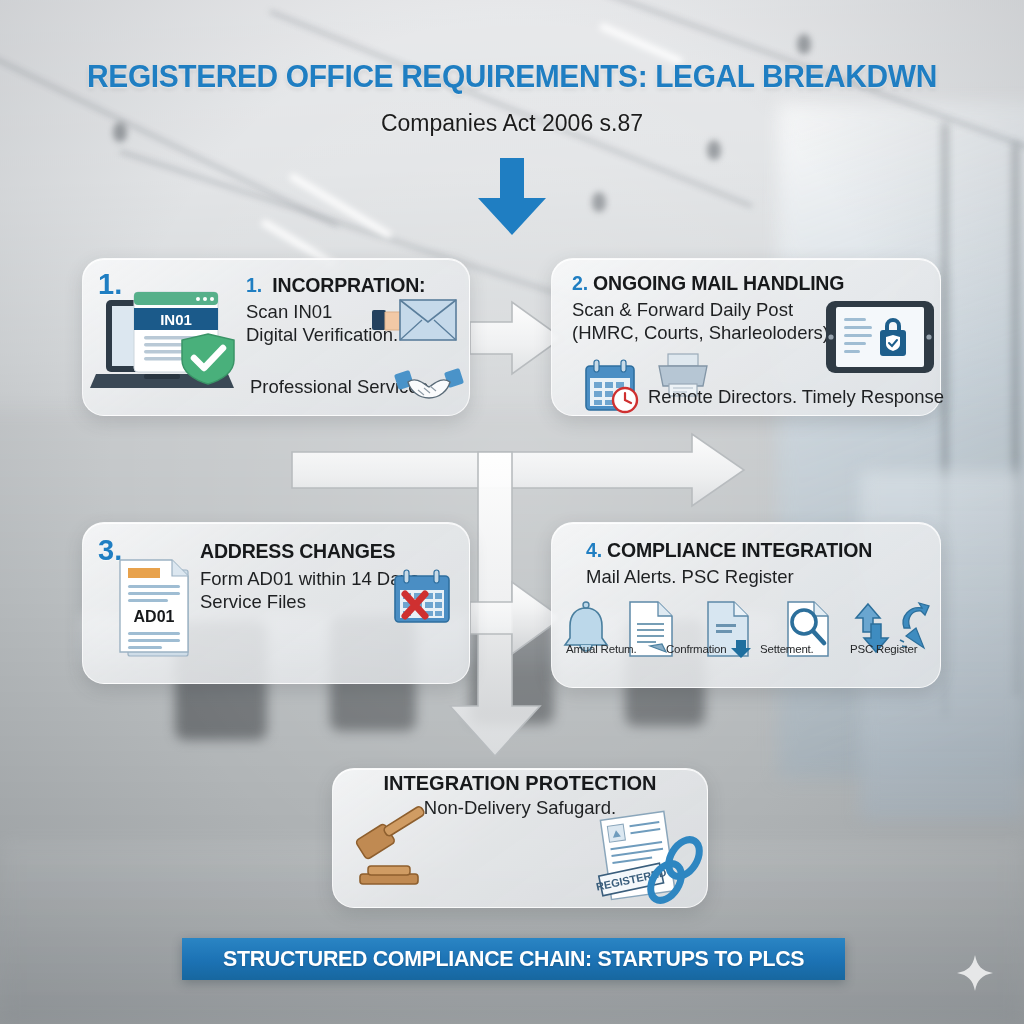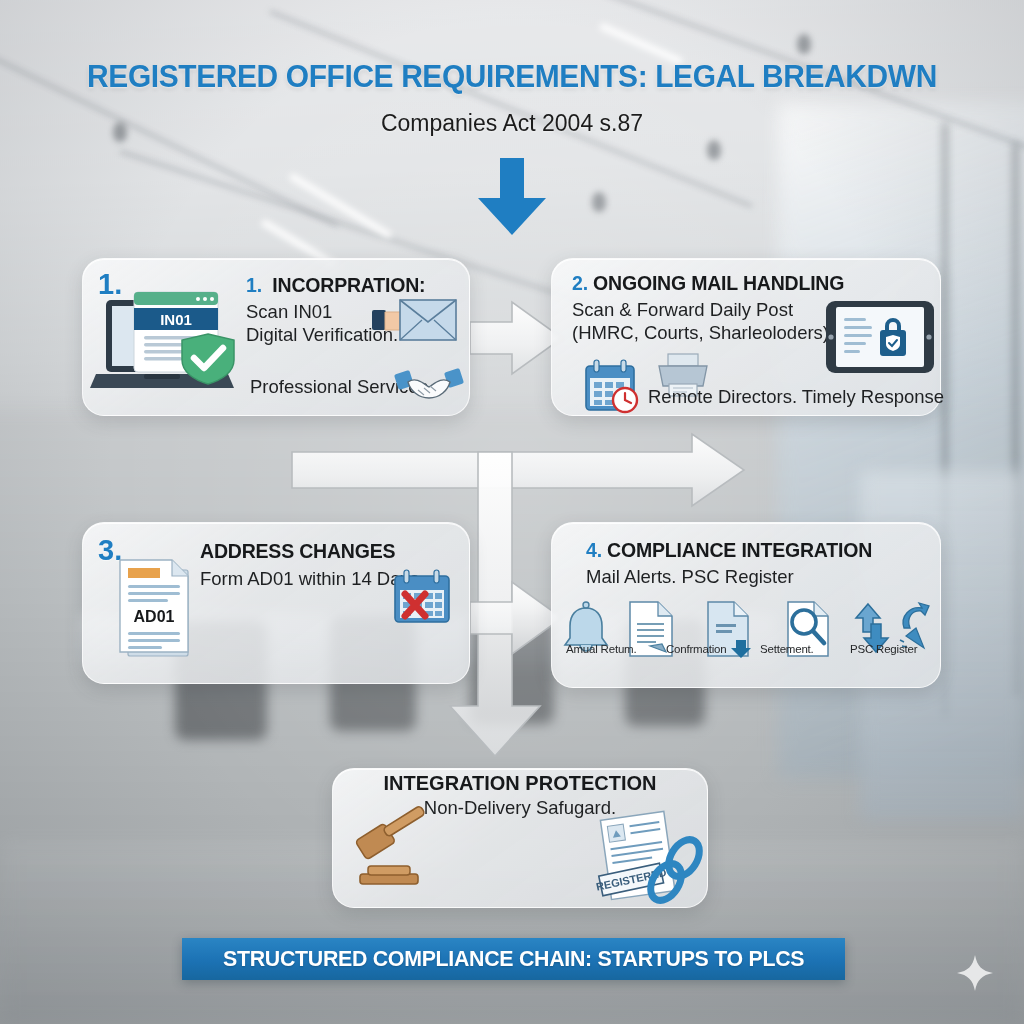--- a/index.html
+++ b/index.html
@@ -210,21 +210,21 @@
     <div class="bg-chair" style="left:175px; top:620px; width:92px; height:120px;"></div>
     <div class="bg-chair" style="left:330px; top:615px; width:86px; height:116px;"></div>
     <div class="bg-chair" style="left:470px; top:612px; width:84px; height:112px;"></div>
     <div class="bg-chair" style="left:625px; top:618px; width:80px; height:108px;"></div>
 
     <div class="bg-floor-reflect"></div>
     <div class="bg-vignette"></div>
   </div>
 
   <div class="title">REGISTERED OFFICE REQUIREMENTS: LEGAL BREAKDWN</div>
-  <div class="subtitle">Companies Act 2004 s.87</div>
+  <div class="subtitle">Companies Act 2006 s.87</div>
 
   <div class="top-arrow">
     <svg width="76" height="78" viewBox="0 0 76 78">
       <path d="M26 0 H50 V40 H72 L38 77 L4 40 H26 Z" fill="#1f7ec2"></path>
     </svg>
   </div>
 
   <div class="connectors">
     <svg width="1024" height="1024" viewBox="0 0 1024 1024">
       <defs>
@@ -400,20 +400,21 @@
         <rect x="10" y="76" width="52" height="3" rx="1.5"></rect>
         <rect x="10" y="83" width="52" height="3" rx="1.5"></rect>
         <rect x="10" y="90" width="34" height="3" rx="1.5"></rect>
       </g>
     </svg>
   </div>
 
   <div class="c3-text">
     <div class="card-head">ADDRESS CHANGES</div>
     <div class="card-line" style="margin-top:5px">Form AD01 within 14 Days.</div>
+    <div class="card-line">Service Files</div>
   </div>
 
   <div style="position:absolute; left:391px; top:568px;">
     <svg width="62" height="58" viewBox="0 0 62 58">
       <rect x="4" y="8" width="54" height="46" rx="4" fill="#4a8ec4" stroke="#2f6f9f" stroke-width="1.6"></rect>
       <rect x="9" y="22" width="44" height="28" fill="#e8f1f7"></rect>
       <rect x="13" y="2" width="5" height="13" rx="2.5" fill="#c9dbe8" stroke="#2f6f9f" stroke-width="1.2"></rect>
       <rect x="43" y="2" width="5" height="13" rx="2.5" fill="#c9dbe8" stroke="#2f6f9f" stroke-width="1.2"></rect>
       <g fill="#6ea5cf">
         <rect x="12" y="25" width="8" height="6"></rect>

